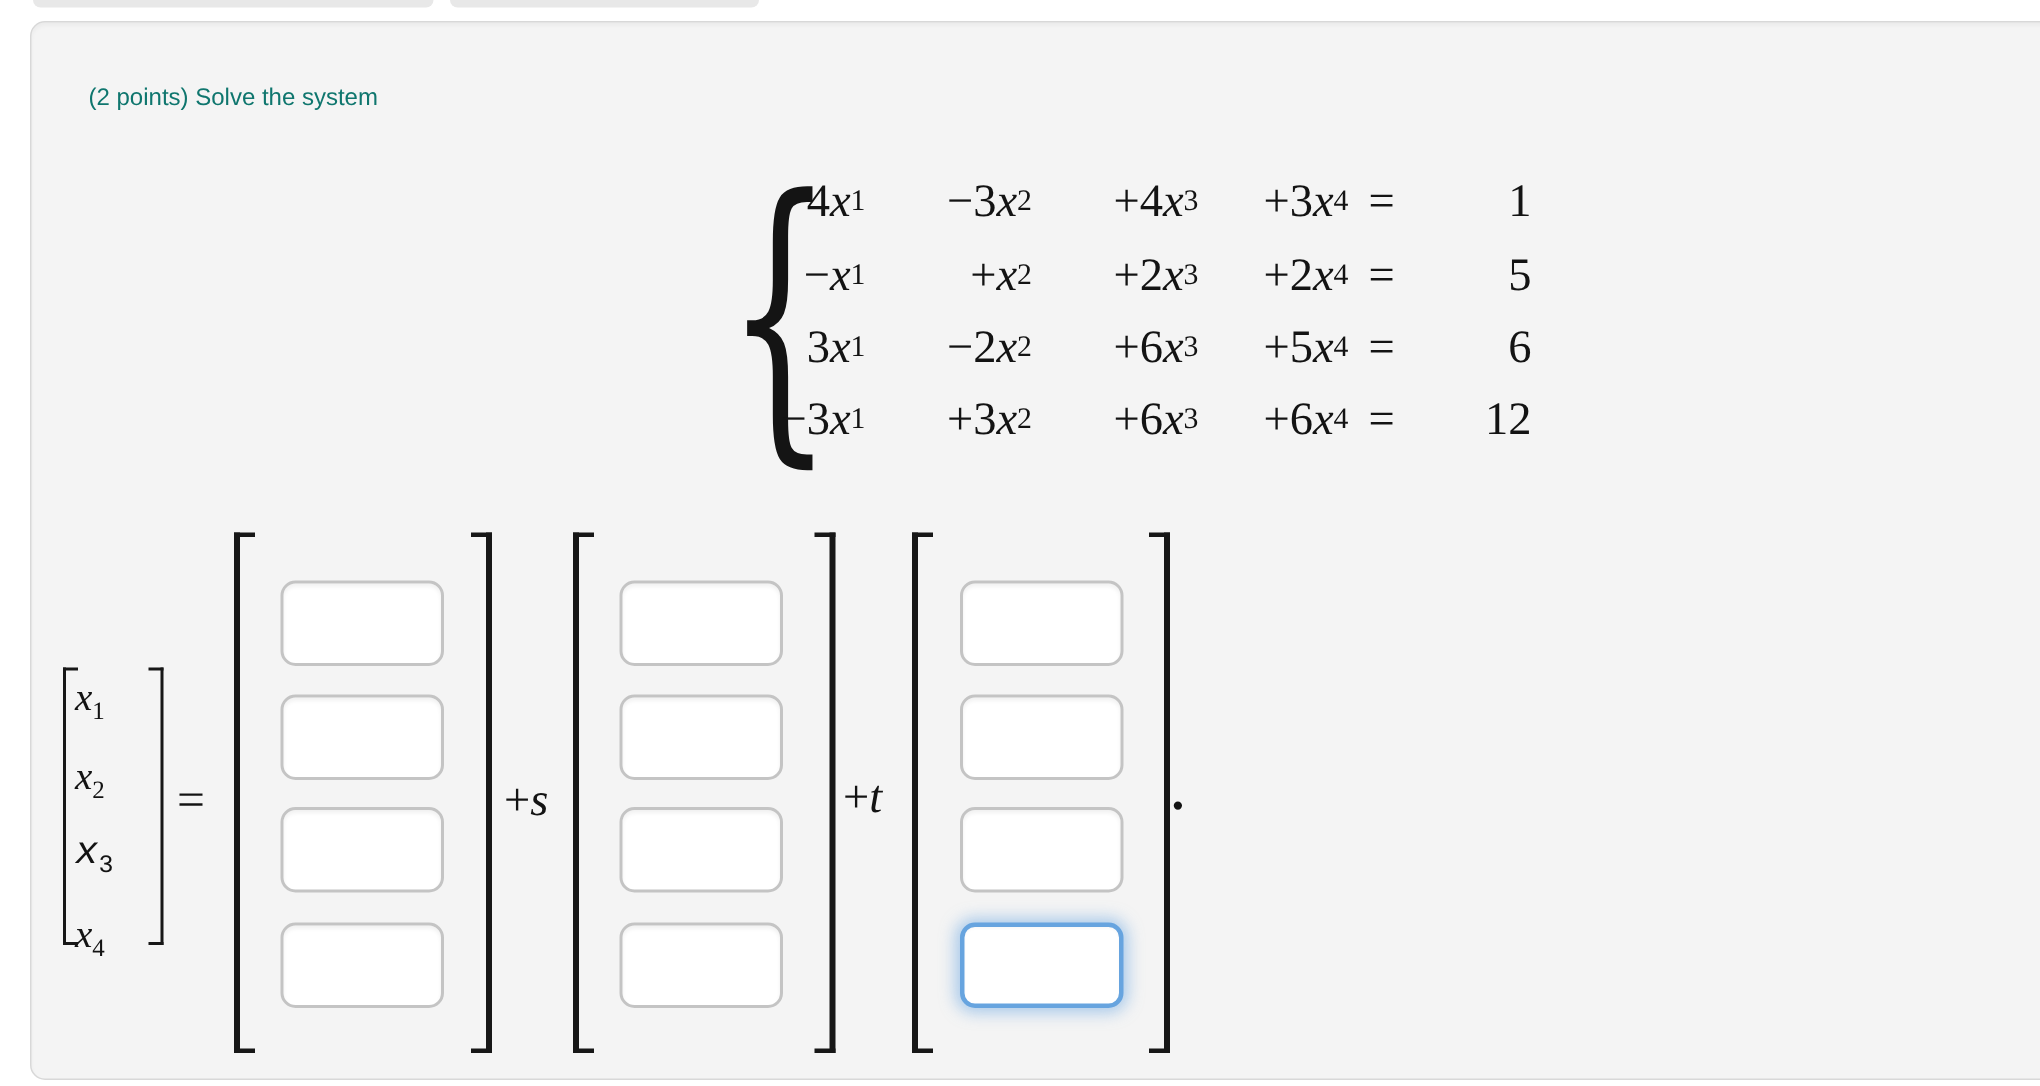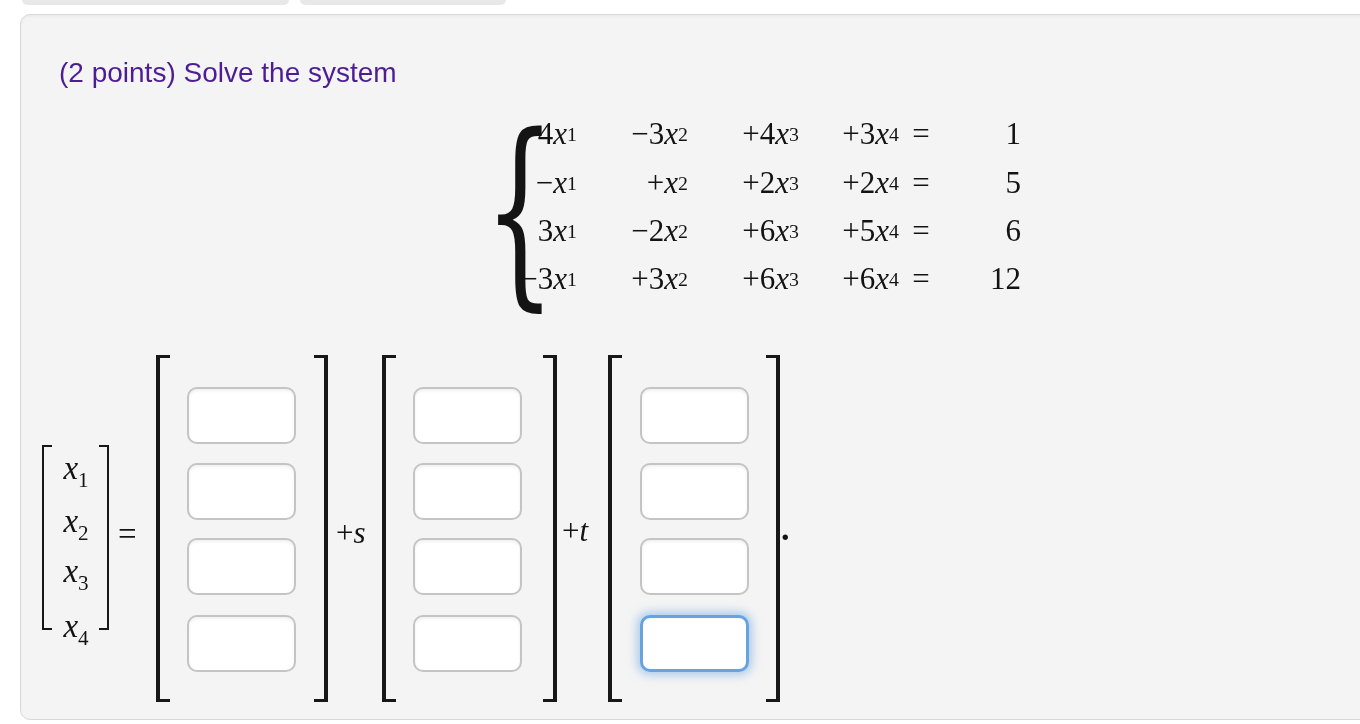--- a/index.html
+++ b/index.html
@@ -6,21 +6,21 @@
   body{
     width:1360px;height:724px;position:relative;overflow:hidden;
     background:#ffffff;font-family:"Liberation Sans",sans-serif;
   }
   .topbar{position:absolute;top:0;height:5px;background:#e8e8e8;border-radius:0 0 5px 5px;}
   #panel{
     position:absolute;left:20px;top:14px;width:1356px;height:704px;
     background:#f4f4f4;border:1px solid #d8d8d8;border-radius:10px;
     box-shadow:inset 0 2px 3px rgba(0,0,0,0.04);
   }
-  .title{position:absolute;left:38px;top:42px;font-size:28px;color:#4c1d95;}
+  .title{position:absolute;left:38px;top:42px;font-size:16px;color:#0f766e;}
 
   
   .math{font-family:"Liberation Serif",serif;color:#131313;}
   .math em{font-style:italic;font-weight:normal;}
   .math sub{font-size:0.64em;line-height:0;}
 
   
   .brace{
     position:absolute;left:463px;top:100px;width:30px;height:190px;
     font-family:"DejaVu Serif",serif;font-size:205px;line-height:190px;
@@ -38,21 +38,21 @@
   
   .bl,.br{position:absolute;top:355px;width:14px;height:347px;box-sizing:border-box;
     border-top:3.5px solid #171717;border-bottom:3.5px solid #171717;}
   .bl{border-left:4.5px solid #171717;}
   .br{border-right:4.5px solid #171717;}
   .sbl,.sbr{position:absolute;top:445px;width:10px;height:185px;box-sizing:border-box;
     border-top:2.5px solid #171717;border-bottom:2.5px solid #171717;}
   .sbl{border-left:2.5px solid #171717;}
   .sbr{border-right:2.5px solid #171717;}
 
-  .xv{position:absolute;left:50px;width:52px;text-align:center;font-size:33px;}
+  .xv{position:absolute;left:50px;width:52px;text-align:left;font-size:26px;}
   .bigeq{position:absolute;left:118px;top:516px;font-size:33px;}
   .op{position:absolute;font-size:31px;}
   .period{position:absolute;left:781px;top:510px;font-size:34px;font-weight:bold;}
 
   
   .abox{
     position:absolute;width:109px;height:57px;box-sizing:border-box;
     border:2px solid #c4c4c4;border-radius:10px;background:#ffffff;
     box-shadow:inset 0 2px 3px rgba(0,0,0,0.06);
     outline:none;font-size:24px;padding:0 10px;font-family:"Liberation Sans",sans-serif;
@@ -168,21 +168,21 @@
     <span class="cell eq">=</span>
     <span class="cell">12</span>
   </div>
 </div>
 
 <div>
 
   <div class="sbl" style="left:42px;"></div>
   <span class="xv math" style="top:450px;"><em>x</em><sub>1</sub></span>
   <span class="xv math" style="top:503px;"><em>x</em><sub>2</sub></span>
-  <span class="xv math" style="top:553px;"><em>x</em><sub>3</sub></span>
+  <span class="xv math" style="top:553px;font-family:Liberation Mono, monospace;"><em>x</em><sub>3</sub></span>
   <span class="xv math" style="top:608px;"><em>x</em><sub>4</sub></span>
   <div class="sbr" style="left:99px;"></div>
 
   <span class="bigeq math">=</span>
 
   <div class="bl" style="left:156px;"></div>
   <input class="abox" style="left: 187px; top: 387px;" value="">
   <input class="abox" style="left: 187px; top: 463px;" value="">
   <input class="abox" style="left: 187px; top: 538px;" value="">
   <input class="abox" style="left: 187px; top: 615px;" value="">

